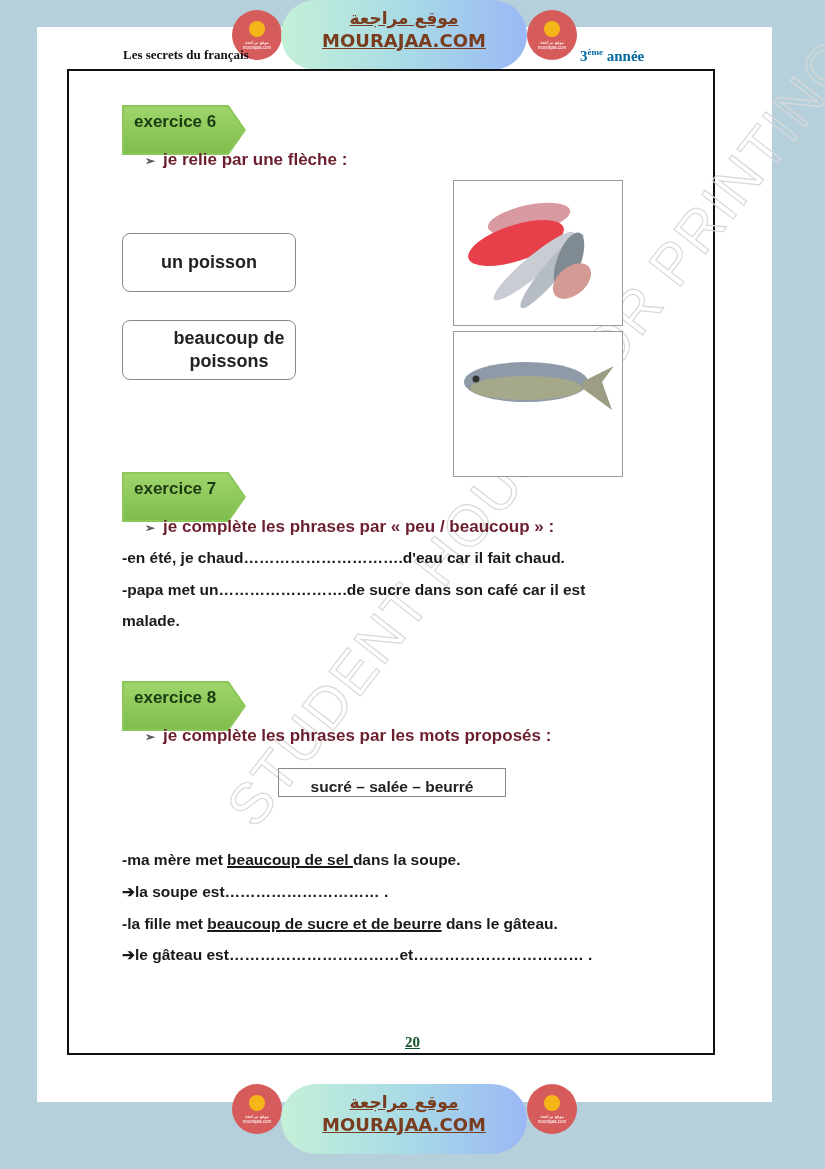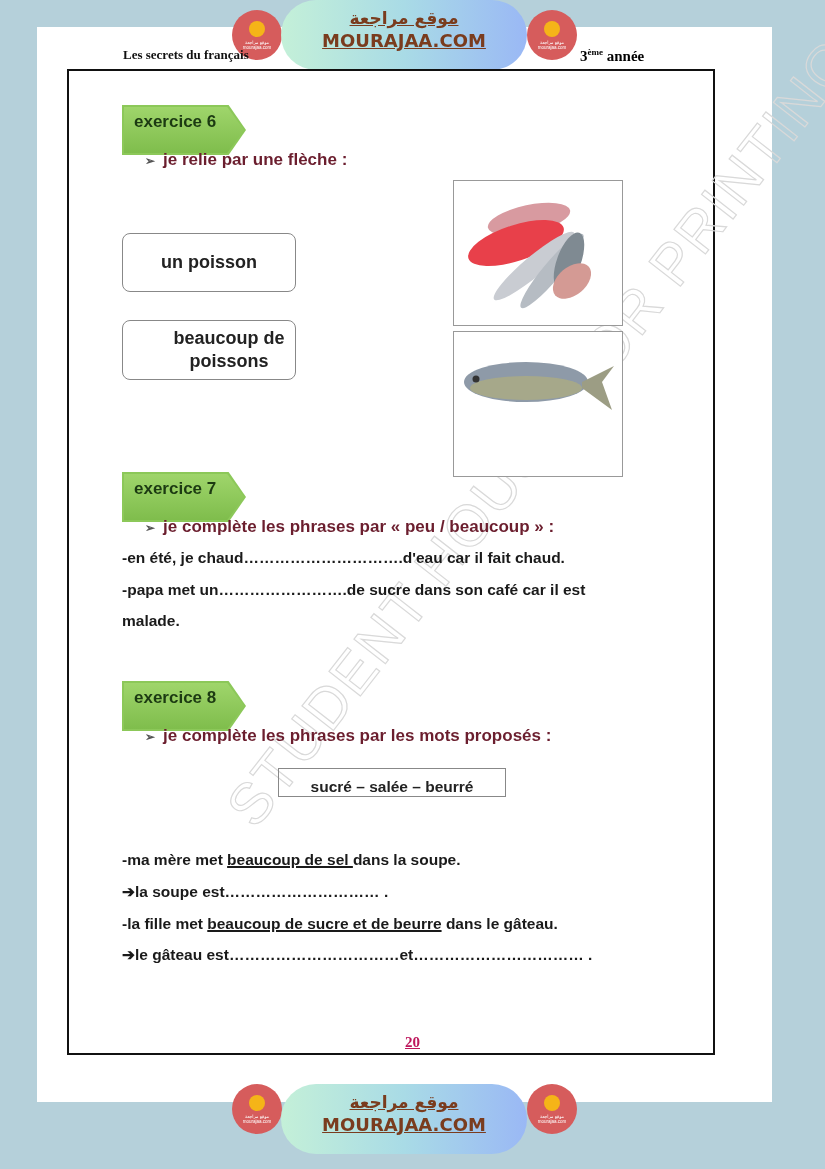--- a/index.html
+++ b/index.html
@@ -11,21 +11,21 @@
   .page {
     position: absolute; left: 37px; top: 27px; width: 735px; height: 1075px;
     background: #ffffff;
   }
   .hdr-left {
     position: absolute; left: 123px; top: 47px;
     font-family: "Liberation Serif", serif; font-weight: bold; font-size: 13px; color: #111;
   }
   .hdr-right {
     position: absolute; left: 580px; top: 47px;
-    font-family: "Liberation Serif", serif; font-weight: bold; font-size: 15px; color: #000000;
+    font-family: "Liberation Serif", serif; font-weight: bold; font-size: 15px; color: #0369a1;
   }
   .hdr-right sup { font-size: 9px; }
   .frame {
     position: absolute; left: 67px; top: 69px; width: 648px; height: 986px;
     border: 2.5px solid #111; box-sizing: border-box;
   }
   .watermark {
     position: absolute; left: 120px; top: 540px; width: 620px;
     transform: rotate(-52deg); transform-origin: center;
     font-family: "Liberation Sans", sans-serif; font-size: 58px; letter-spacing: 2px;
@@ -64,21 +64,21 @@
     position: absolute; left: 122px; font-weight: bold; font-size: 15.5px; color: #1a1a1a; white-space: nowrap;
   }
   .line u { text-decoration: underline; text-decoration-thickness: 1.5px; }
   .proposal {
     position: absolute; left: 278px; top: 768px; width: 228px; height: 29px;
     border: 1.5px solid #888; box-sizing: border-box; text-align: center;
     font-weight: bold; font-size: 15.5px; color: #222; padding-top: 9px;
   }
   .page-num {
     position: absolute; left: 0; width: 825px; top: 1034px; text-align: center;
-    font-family: "Liberation Serif", serif; font-weight: bold; font-size: 15px; color: #be185d; text-decoration: underline;
+    font-family: "Liberation Serif", serif; font-weight: bold; font-size: 15px; color: #14532d; text-decoration: underline;
   }
   .banner {
     position: absolute; left: 281px; width: 246px; height: 70px; border-radius: 35px;
     background: linear-gradient(90deg, #c4f0d8 0%, #a9dbe6 50%, #9ab8f5 100%);
     text-align: center; color: #7a3c1e;
   }
   .banner .ar { display: block; font-family: "DejaVu Sans", sans-serif; font-weight: bold; font-size: 17px; text-decoration: underline; margin-top: 8px; }
   .banner .en { display: block; font-family: "DejaVu Sans", sans-serif; font-weight: bold; font-size: 18px; text-decoration: underline; margin-top: 2px; }
   .badge {
     position: absolute; width: 50px; height: 50px; border-radius: 50%;

